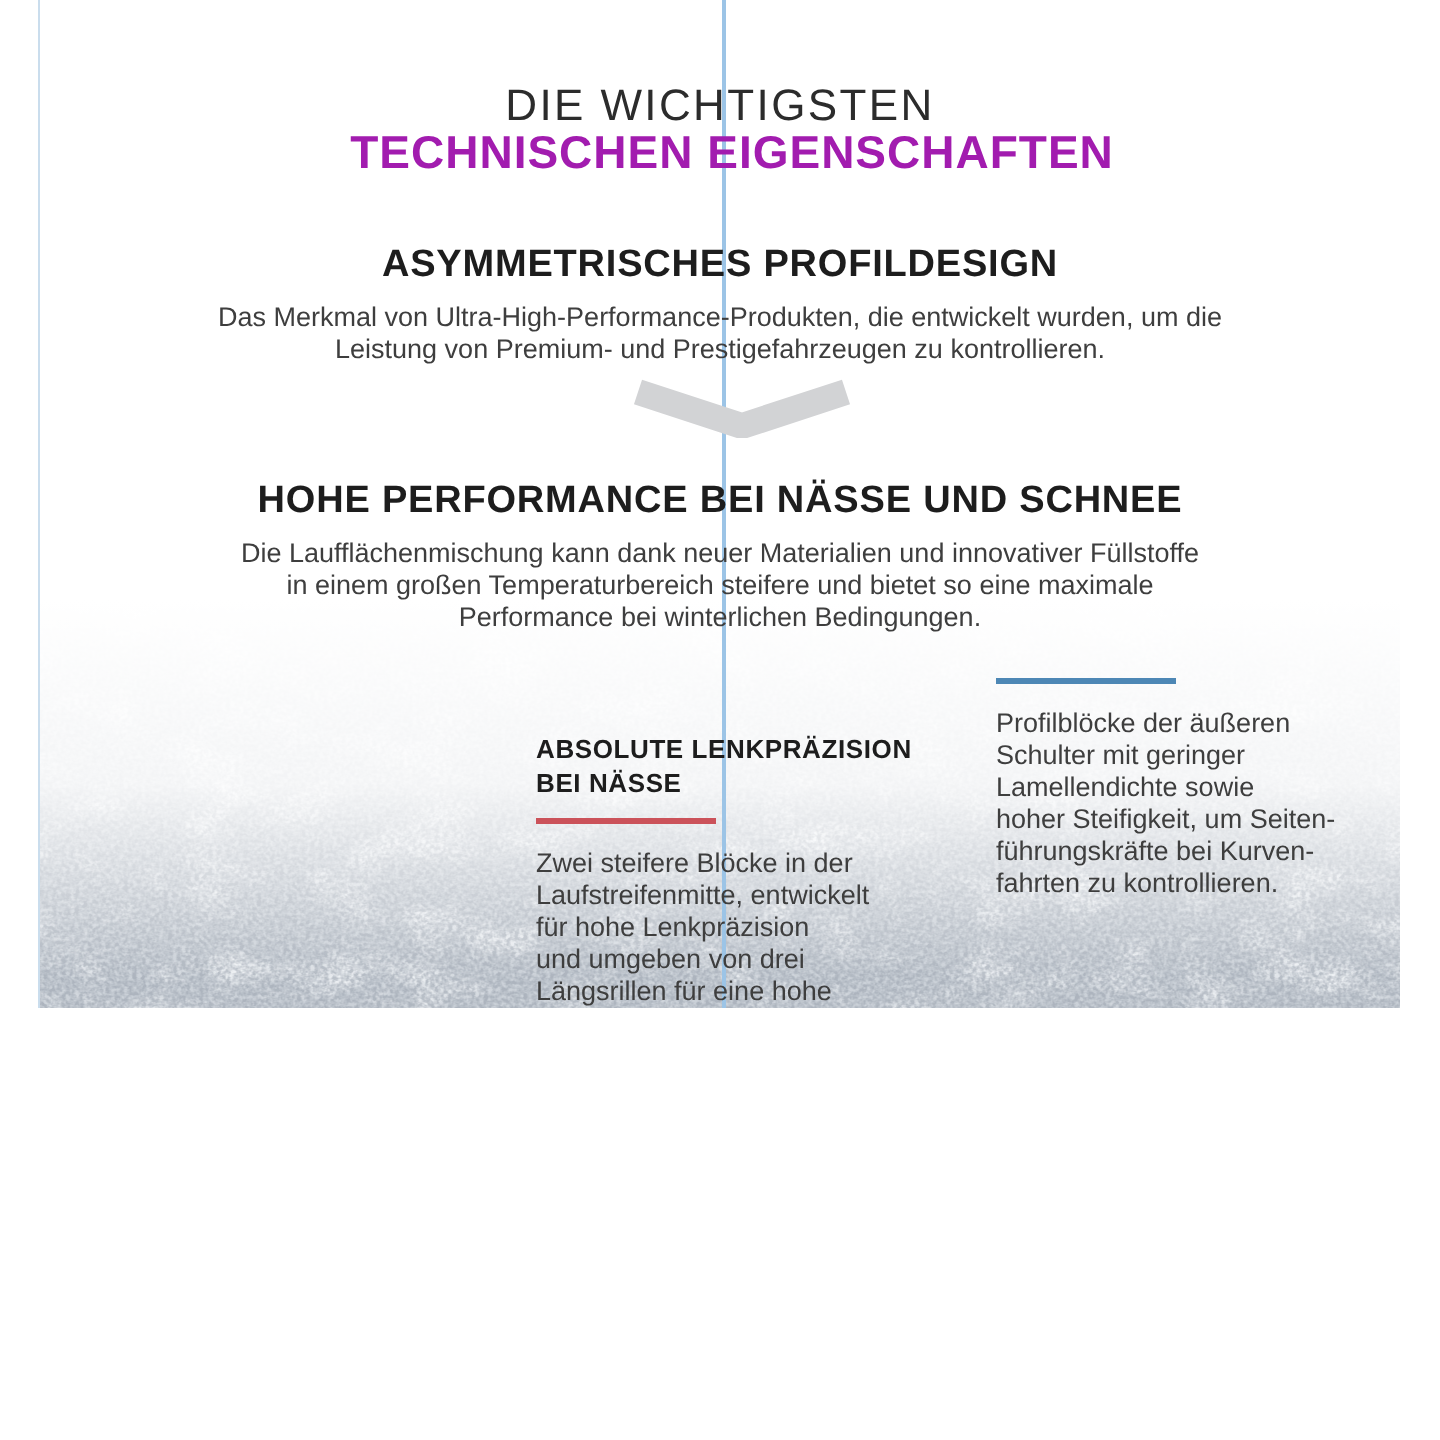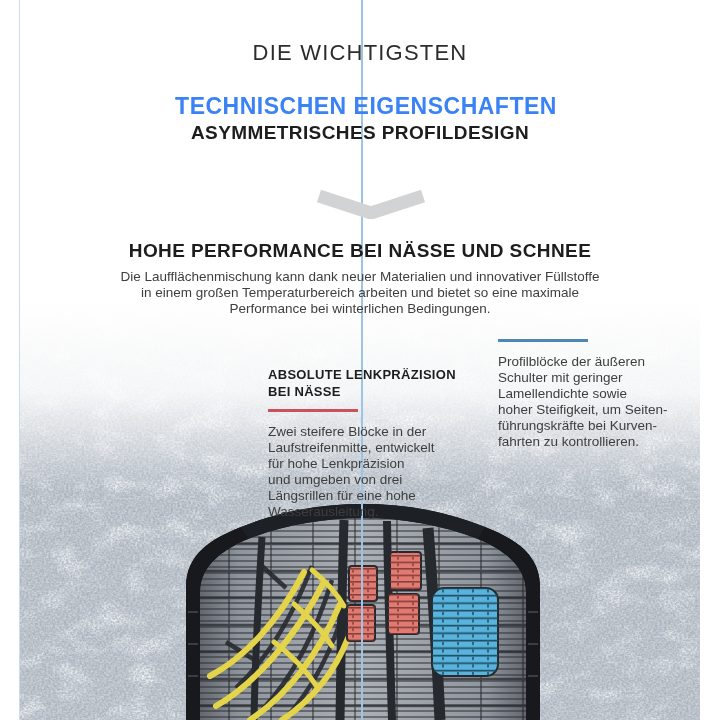--- a/index.html
+++ b/index.html
@@ -1,29 +1,29 @@
 <!DOCTYPE html>
 <html><head>
 <meta charset="utf-8">
 <style>
   html,body{margin:0;padding:0;background:#ffffff;}
   #page{
-    position:relative; width:720px; height:720px; overflow:hidden;
+    position:relative; width:720px; height:504px; overflow:hidden;
     background:#ffffff; font-family:"Liberation Sans", sans-serif;
     -webkit-font-smoothing:antialiased;
   }
   .abs{position:absolute;}
   
   .frame-line{left:19px; top:0; width:1px; height:720px; background:#cadded; z-index:12;}
   .guide-line{left:361px; top:0; width:2px; height:720px; background:#9cc4e6; z-index:13;}
   
   .title1{left:20px; right:20px; top:40px; text-align:center; font-size:22px;
           letter-spacing:1.2px; color:#2c2c2c; z-index:20;}
   .title2{left:20px; right:8px; top:63px; text-align:center; font-size:23px;
-          font-weight:700; letter-spacing:.5px; color:#3b82f6; z-index:20;margin-top:30px;}
+          font-weight:700; letter-spacing:.5px; color:#a21caf; z-index:20;}
   
   .intro{left:70px; right:70px; text-align:center; z-index:20;}
   .intro-heading{font-size:19px; font-weight:700; letter-spacing:.4px; color:#1d1d1d;}
   .intro-body{margin-top:7px; font-size:13.5px; line-height:16px; color:#3e3e3e; white-space:pre-line;}
   .intro-s1{top:122px;}
   .intro-s2{top:240px;}
   .chevron-wrap{left:312px; top:189px; width:118px; height:30px; z-index:20;}
   
   .feature{top:330px; width:202px; z-index:20;}
   .feature.c1{left:38px;}
@@ -153,30 +153,32 @@
   </svg>
 
   <div class="abs frame-line" style="background: rgb(202, 221, 237);"></div>
   <div class="abs guide-line" style="background: rgb(156, 196, 230);"></div>
 
   <div class="abs title1">DIE WICHTIGSTEN</div>
   <div class="abs title2">TECHNISCHEN EIGENSCHAFTEN</div>
 
   <div class="abs intro intro-s1">
     <div class="intro-heading">ASYMMETRISCHES PROFILDESIGN</div>
+    <div class="intro-body">Das Merkmal von Ultra-High-Performance-Produkten, die entwickelt wurden, um die
+Leistung von Premium- und Prestigefahrzeugen zu kontrollieren.</div>
   </div>
 
   <svg class="abs chevron-wrap" viewBox="0 0 118 30" aria-hidden="true">
     <path d="M7,7 L59,24 L111,7" fill="none" stroke="#d2d3d5" stroke-width="13" style="stroke: rgb(210, 211, 213);"></path>
   </svg>
 
   <div class="abs intro intro-s2">
     <div class="intro-heading">HOHE PERFORMANCE BEI NÄSSE UND SCHNEE</div>
     <div class="intro-body">Die Laufflächenmischung kann dank neuer Materialien und innovativer Füllstoffe
-in einem großen Temperaturbereich arbeiten und bietet so eine maximale
+in einem großen Temperaturbereich steifere und bietet so eine maximale
 Performance bei winterlichen Bedingungen.</div>
   </div>
 
 
   <div class="abs feature c2">
     <div class="feature-heading">ABSOLUTE LENKPRÄZISION
 BEI NÄSSE</div>
     <div class="feature-rule" style="background: rgb(203, 82, 90);"></div>
     <div class="feature-body">Zwei steifere Blöcke in der
 Laufstreifenmitte, entwickelt

